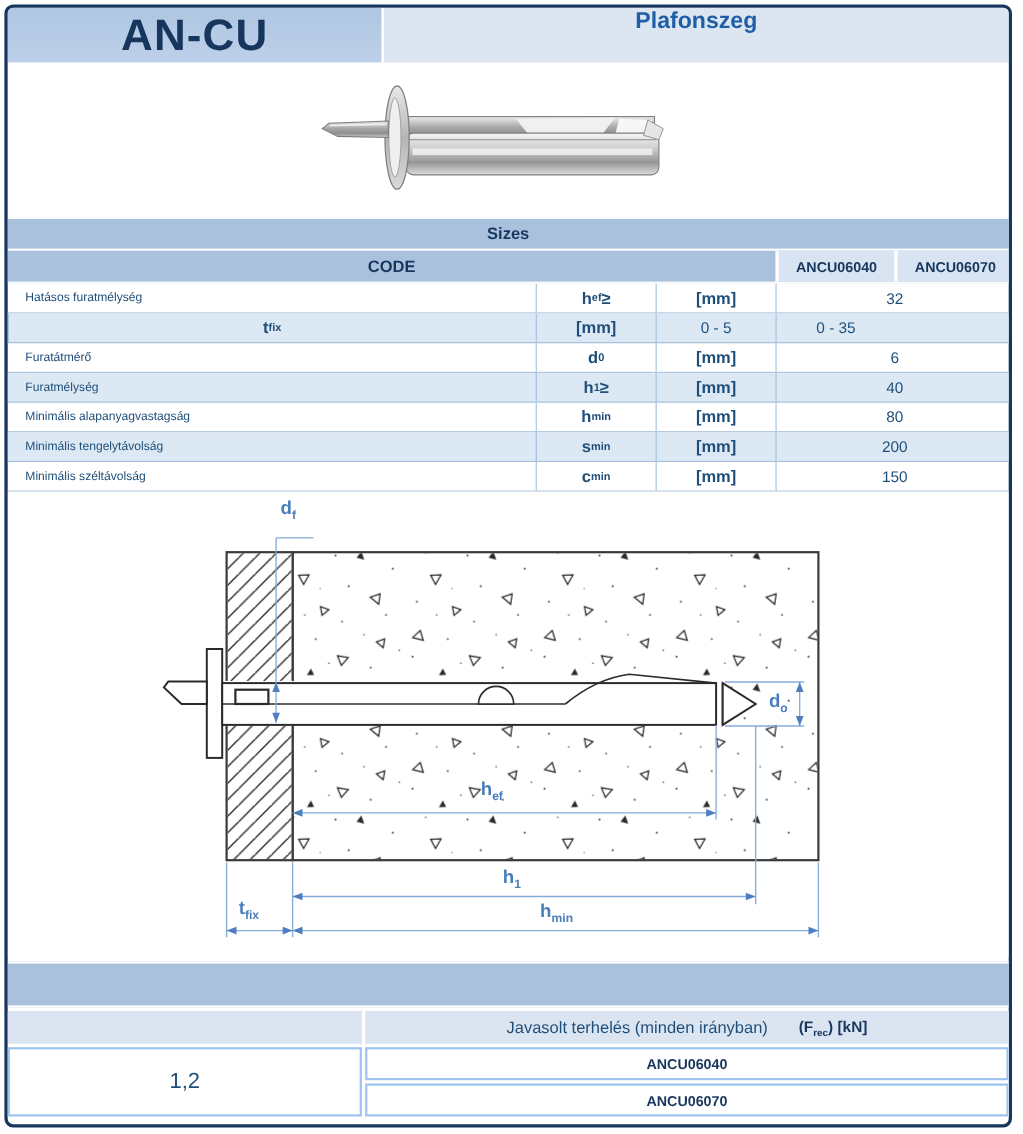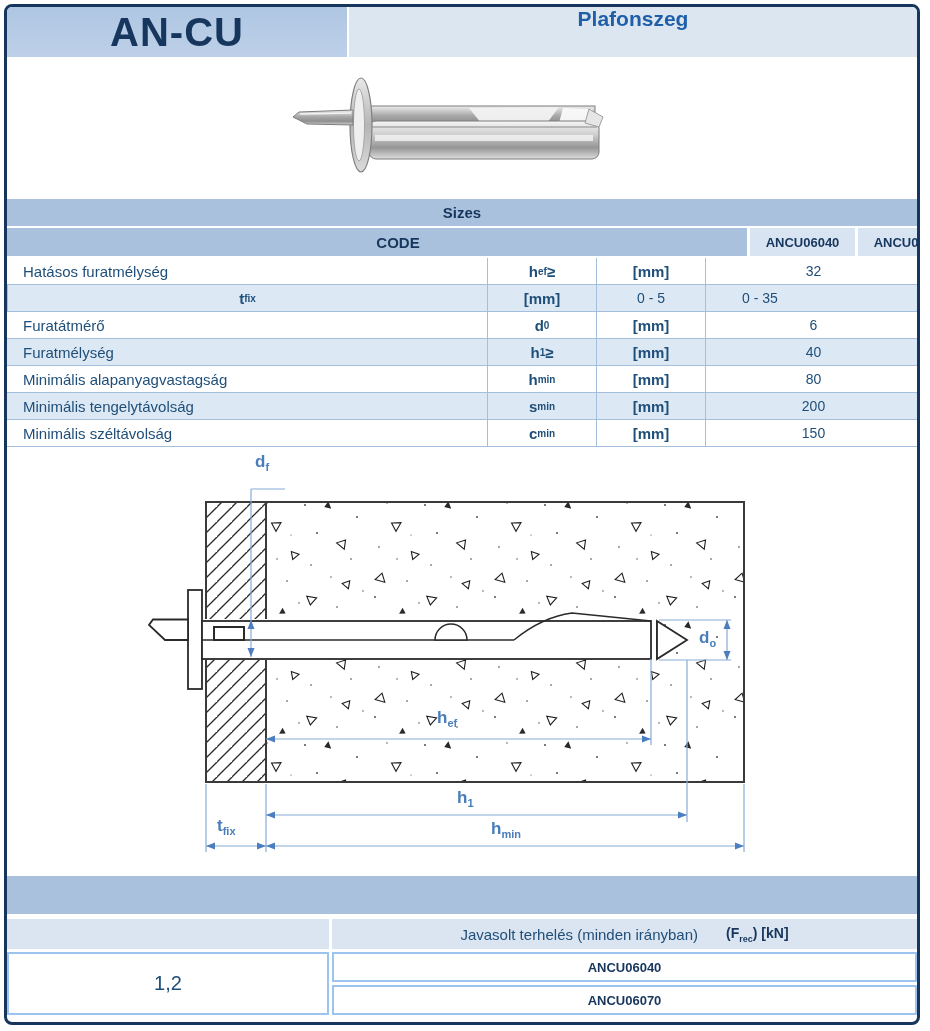--- a/index.html
+++ b/index.html
@@ -15,33 +15,33 @@
   .header-right{flex:1; background:#dce6f1; display:flex; justify-content:center;
                 border-left:2px solid #fff;}
   .header-right .subtitle{font-size:21px; font-weight:bold; color:#1f5fa8;}
   
   .photo-area{height:140px; background:#fff; position:relative;}
   
   .band{background:#a9c1dc; border-top:2px solid #fff; border-bottom:2px solid #fff; box-sizing:border-box;}
   .sizes-band{height:31px; display:flex; align-items:center; justify-content:center;}
   .sizes-band span{font-size:15px; font-weight:bold; color:#17365d;}
   .code-band{height:30px; display:grid; grid-template-columns:698px 108px 108px; background:#a9c1dc;
-             border-bottom:2px solid #fff; box-sizing:border-box;padding-left:42px;}
+             border-bottom:2px solid #fff; box-sizing:border-box;}
   .code-label{display:flex; align-items:center; justify-content:center;
               font-size:15px; font-weight:bold; color:#17365d;}
   .code-cell{background:#d8e4f2; border-left:3px solid #fff; display:flex; align-items:center; justify-content:center;
              font-size:13px; font-weight:bold; color:#17365d;}
   
   .srow{display:grid; grid-template-columns:480px 109px 109px 216px; height:27px; box-sizing:border-box;
         border-bottom:1px solid #a3bfdb; color:#1f4e79; font-size:15px;}
   .srow.split{grid-template-columns:480px 109px 109px 109px 107px;}
   .srow.alt{background:#dce9f5;}
   .scell{display:flex; align-items:center; justify-content:center; border-left:1px solid #a3bfdb;
          box-sizing:border-box; font-size:14px;}
-  .scell.label{justify-content:flex-start; padding-left:16px; border-left:none; font-size:15px;}
+  .scell.label{justify-content:flex-start; padding-left:16px; border-left:none; font-size:11px;}
   .scell.sym, .scell.unit{font-weight:bold; font-size:15px;}
   .scell sub{font-size:10px; font-weight:bold;}
   
   .diagram{height:423px; position:relative; background:#fff;}
   .dim-label{position:absolute; color:#4a7ebb; font-weight:bold; font-size:17px; line-height:1;}
   .dim-label sub{font-size:11px;}
   
   .empty-band{height:42px; margin-top:4px;}
   .load-table{margin-top:3px; display:grid; grid-template-columns:322px 1fr; grid-template-rows:30px 30px 30px;
               gap:3px; background:#fff;}

